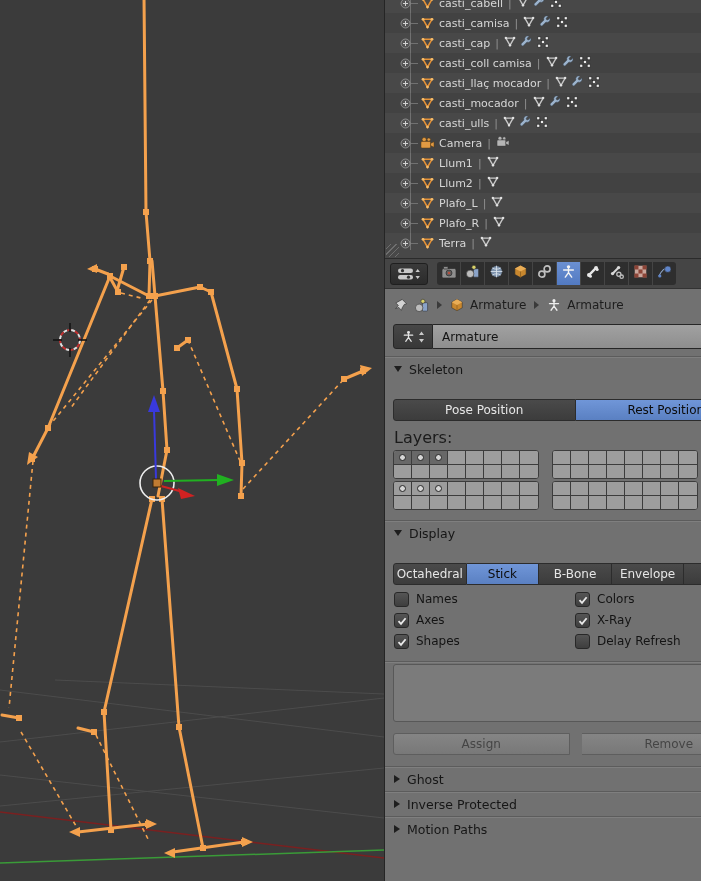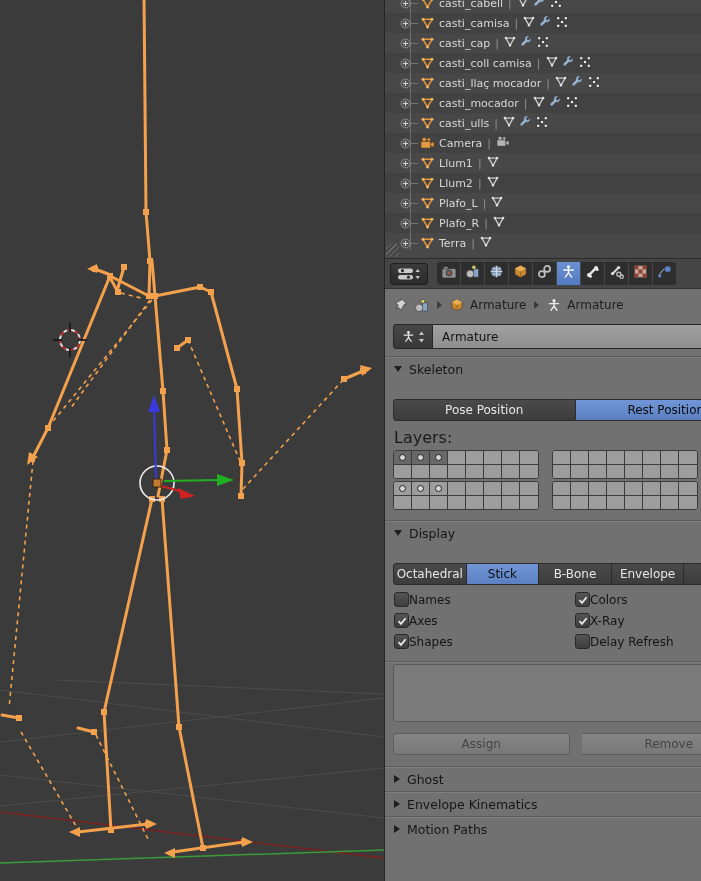--- a/index.html
+++ b/index.html
@@ -56,21 +56,21 @@
   .seg .btn:last-child{border-radius:0 3px 3px 0;}
   .lbl{font-size:16px;color:#1b1b1b;margin:5px 9px 3px;}
   .lgrid{display:flex;gap:13px;margin:0 8px 2px;}
   .lblock{display:grid;grid-template-columns:repeat(8,1fr);width:144px;border:1px solid #3c3c3c;border-radius:3px;overflow:hidden;background:#9d9d9d;}
   .lcell{height:13px;border-right:1px solid #3c3c3c;border-bottom:1px solid #3c3c3c;display:flex;align-items:center;justify-content:center;background:#9d9d9d;}
   .lcell:nth-child(8n){border-right:none;}
   .lcell:nth-child(n+9){border-bottom:none;}
   .lcell.on{background:#686868;}
   .ldot{width:5px;height:5px;border-radius:50%;background:#d6d6d6;border:1px solid #262626;}
   .optgrid{display:grid;grid-template-columns:1fr 1fr;row-gap:6px;margin:6px 9px 12px;}
-  .opt{display:flex;align-items:center;}
+  .opt{display:flex;gap:7px;}
   .cb{width:13px;height:13px;border-radius:3px;background:linear-gradient(#555,#3e3e3e);border:1px solid #282828;display:flex;align-items:center;justify-content:center;flex:none;}
   .optlbl{font-size:12px;color:#141414;}
   .bg-body{display:flex;gap:4px;margin:2px 8px 0;}
   .bg-list{flex:1;height:56px;background:#7b7b7b;border:1px solid #585858;border-radius:3px;}
   .bg-side{width:18px;display:flex;flex-direction:column;gap:2px;}
   .sbtn{height:17px;border-radius:3px;display:flex;align-items:center;justify-content:center;}
   .sbtn.light{background:linear-gradient(#a6a6a6,#8d8d8d);border:1px solid #4a4a4a;color:#222;font-size:12px;line-height:1;}
   .sbtn.darkb{background:linear-gradient(#454545,#353535);border:1px solid #222;margin-top:auto;}
   .btnrow{display:flex;gap:17px;margin:8px 8px 11px;}
   .btngrp{flex:1;display:flex;gap:12px;}
@@ -1235,21 +1235,21 @@
           <div class="panel">
       <div class="panel-header">
         <span class="tri-r"></span>
         <span>Ghost</span>
         <span class="grip"></span>
       </div>
     </div>
           <div class="panel">
       <div class="panel-header">
         <span class="tri-r"></span>
-        <span>Envelope Kinematics</span>
+        <span>Inverse Protected</span>
         <span class="grip"></span>
       </div>
     </div>
           <div class="panel">
       <div class="panel-header">
         <span class="tri-r"></span>
         <span>Motion Paths</span>
         <span class="grip"></span>
       </div>
     </div>

